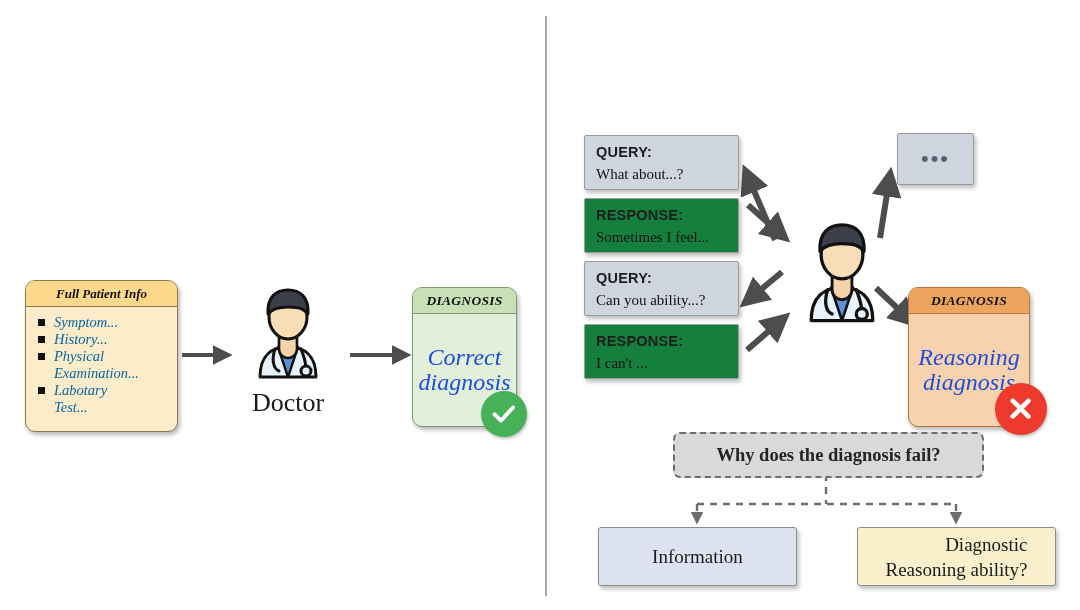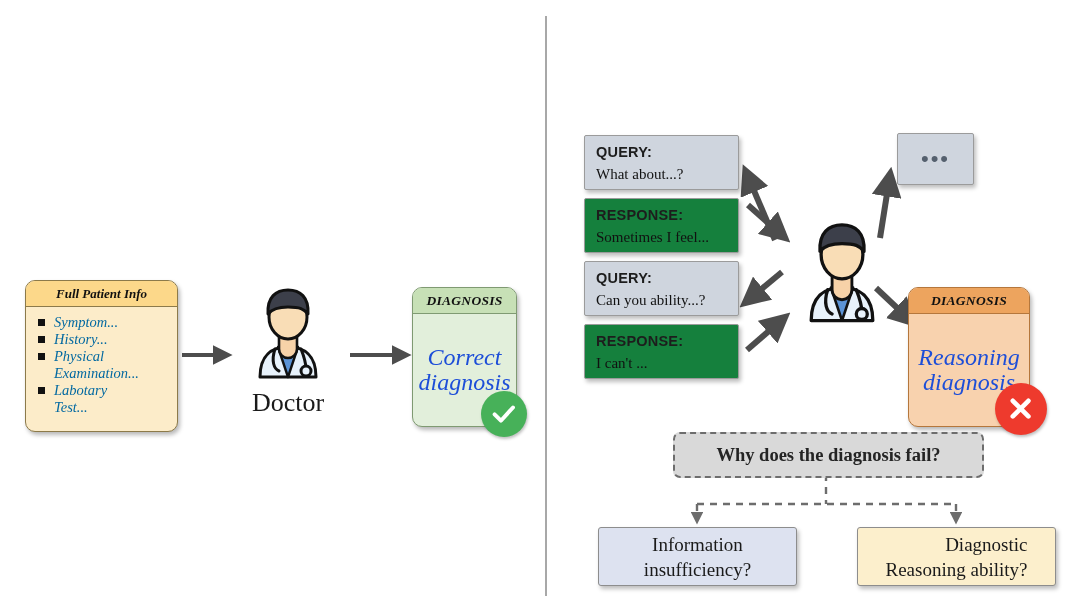--- a/index.html
+++ b/index.html
@@ -242,21 +242,20 @@
     <svg viewBox="0 0 24 24">
       <path d="M6 6 L18 18 M18 6 L6 18" fill="none" stroke="#fff" stroke-width="3.6" stroke-linecap="round"></path>
     </svg>
   </div>
 
   <div id="why-box">Why does the diagnosis fail?</div>
 
   <div class="leaf" id="leaf-left">
     <div>
       <div>Information</div>
-      <div>insufficiency?</div>
     </div>
   </div>
   <div class="leaf" id="leaf-right">
     <div>
       <div>Diagnostic</div>
       <div>Reasoning ability?</div>
     </div>
   </div>
 
 </div>

